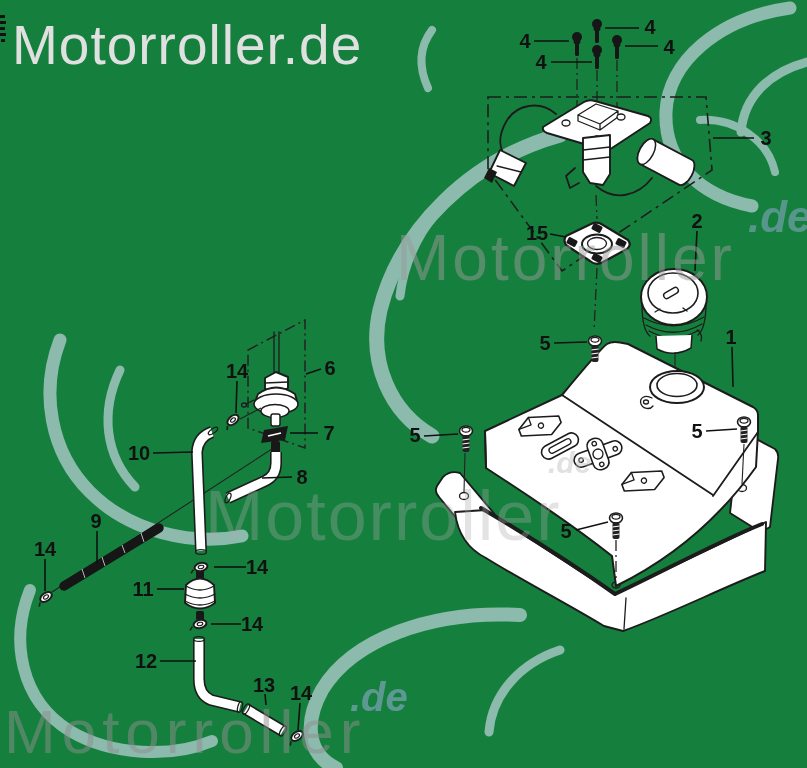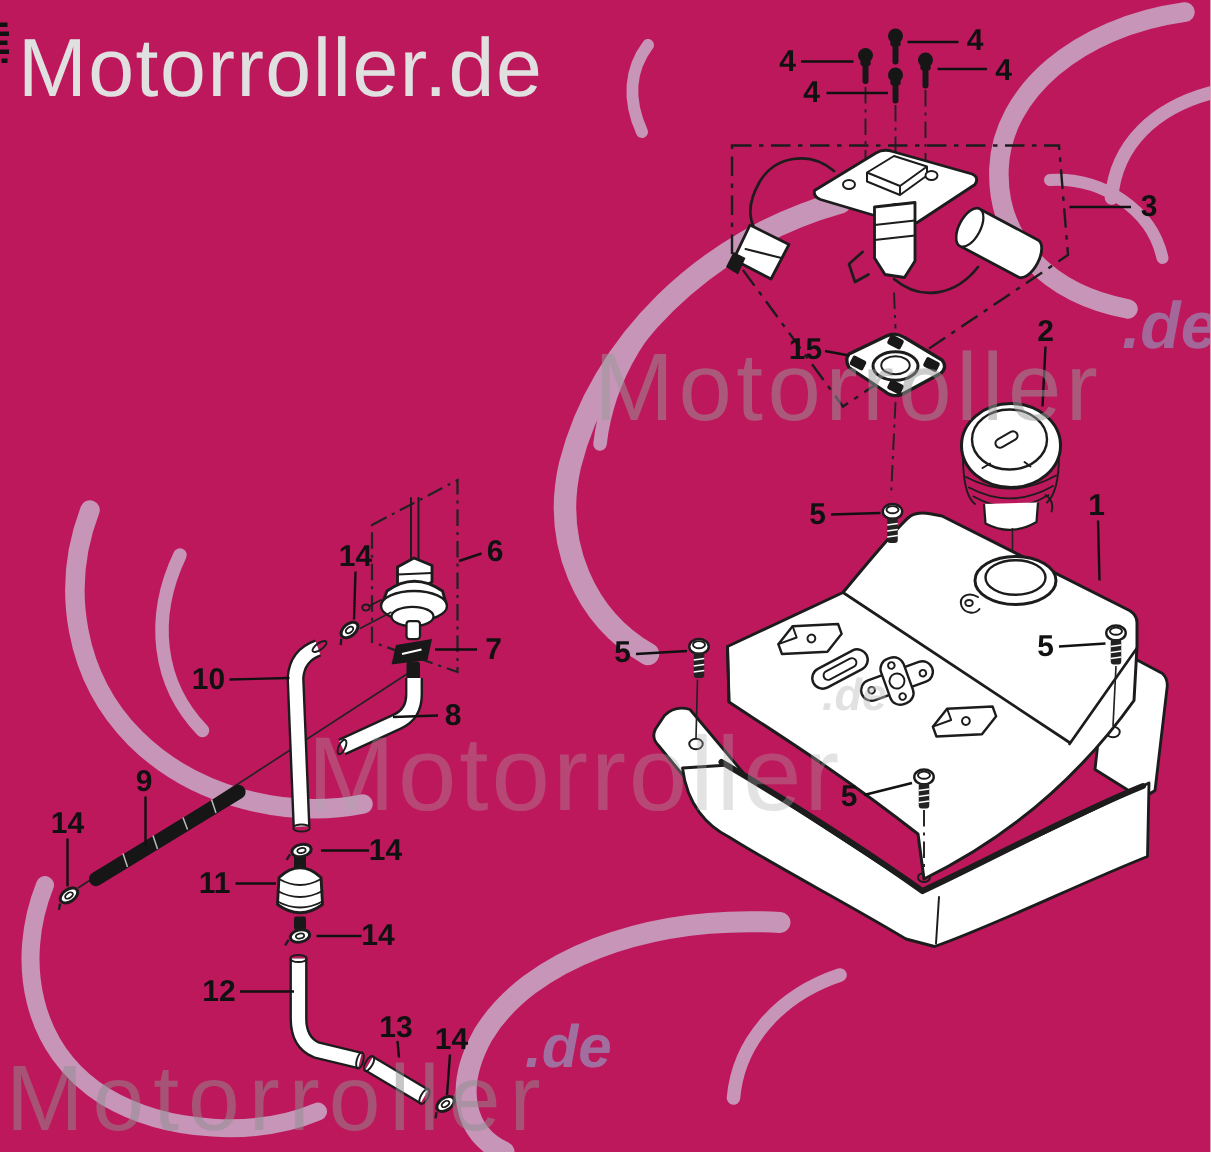--- a/index.html
+++ b/index.html
@@ -1,16 +1,16 @@
 <!DOCTYPE html>
 <html><head>
 <meta charset="utf-8">
 <style>
   html,body{margin:0;padding:0;background:#fff;}
-  .page{position:relative;width:807px;height:768px;background:#be185d;overflow:hidden;
+  .page{position:relative;width:807px;height:768px;background:#15803d;overflow:hidden;
         font-family:"Liberation Sans",sans-serif;}
   svg{position:absolute;left:0;top:0;}
   .ln  {stroke:#1c1c1c;stroke-width:1.8;fill:none;stroke-linecap:round;stroke-linejoin:round;}
   .lnt {stroke:#1c1c1c;stroke-width:1.3;fill:none;stroke-linecap:round;stroke-linejoin:round;}
   .lnw {stroke:#1c1c1c;stroke-width:1.9;fill:#ffffff;stroke-linejoin:round;}
   .blk {fill:#181818;stroke:none;}
   .dash{stroke:#1c1c1c;stroke-width:1.6;fill:none;stroke-dasharray:13 5 3 5;}
   .cl  {stroke:#222;stroke-width:1.3;fill:none;stroke-dasharray:11 4 2 4;}
   .ldr {stroke:#111;stroke-width:1.6;fill:none;}
   .axis{stroke:#222;stroke-width:1.1;fill:none;}

